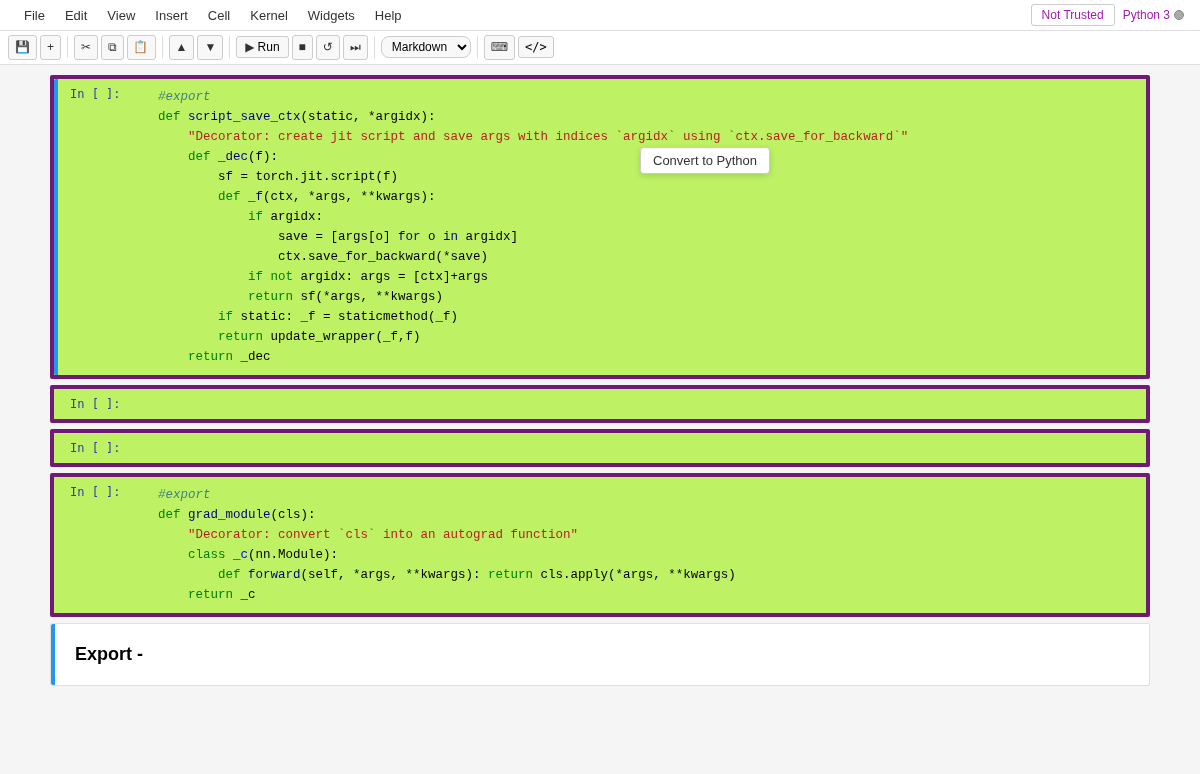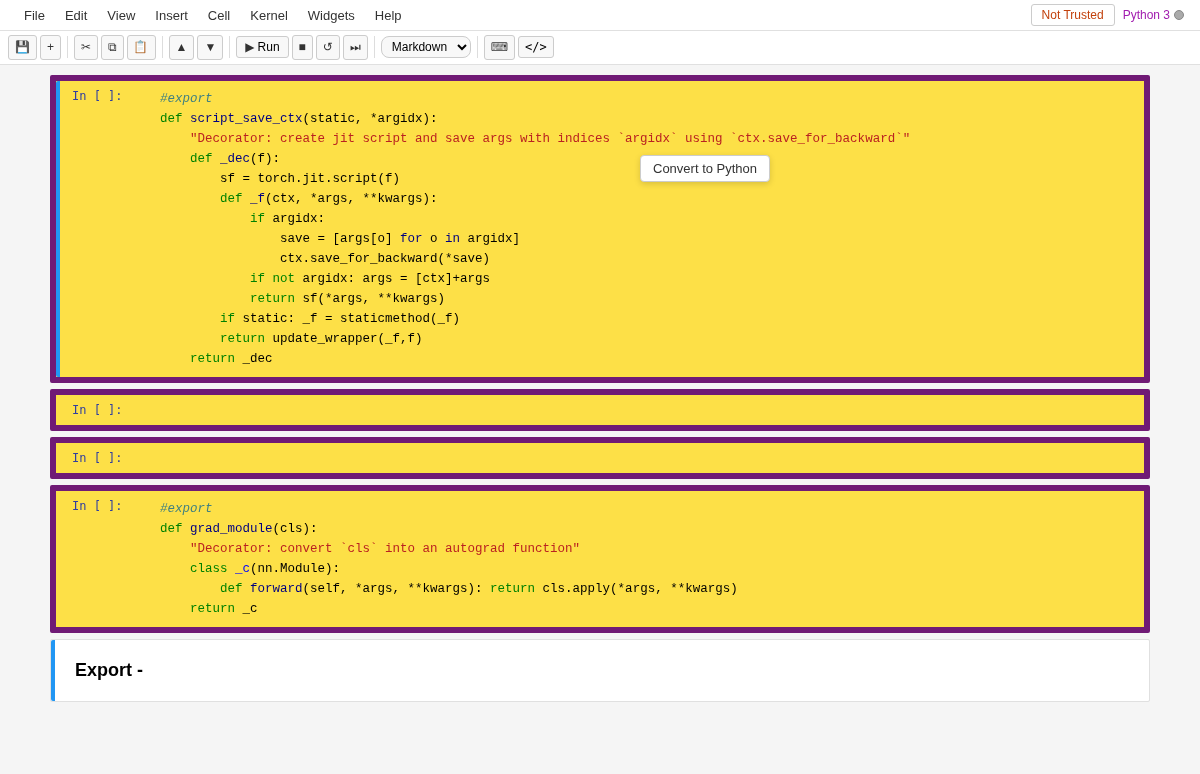--- a/index.html
+++ b/index.html
@@ -30,21 +30,21 @@
       align-items: center;
       gap: 8px;
     }
     .not-trusted-btn {
       border: 1px solid #ccc;
       background: #fff;
       padding: 3px 10px;
       border-radius: 3px;
       font-size: 12px;
       cursor: pointer;
-      color: #c2410c;
+      color: #a21caf;
     }
     .kernel-info {
       display: flex;
       align-items: center;
       gap: 4px;
       font-size: 12px;
       color: #a21caf;
     }
     .kernel-circle {
       width: 10px;
@@ -105,36 +105,36 @@
     
     #notebook {
       max-width: 1100px;
       margin: 0 auto;
       padding: 10px 0;
       position: relative;
     }
     
     .tooltip-box {
       position: absolute;
-      top: 90px;
+      top: 82px;
       left: 590px;
       background: #fff;
       border: 1px solid #ccc;
       border-radius: 4px;
       padding: 5px 12px;
       font-size: 13px;
       color: #333;
       z-index: 100;
       box-shadow: 0 2px 6px rgba(0,0,0,0.15);
       white-space: nowrap;
     }
     
     .cell {
-      background: #fde047;
-      border: 6px solid #701a75;
+      background: #bef264;
+      border: 4px solid #701a75;
       border-radius: 2px;
       margin-bottom: 6px;
       display: flex;
       align-items: flex-start;
     }
     .cell-left-border {
       width: 4px;
       align-self: stretch;
       border-radius: 2px 0 0 2px;
     }

